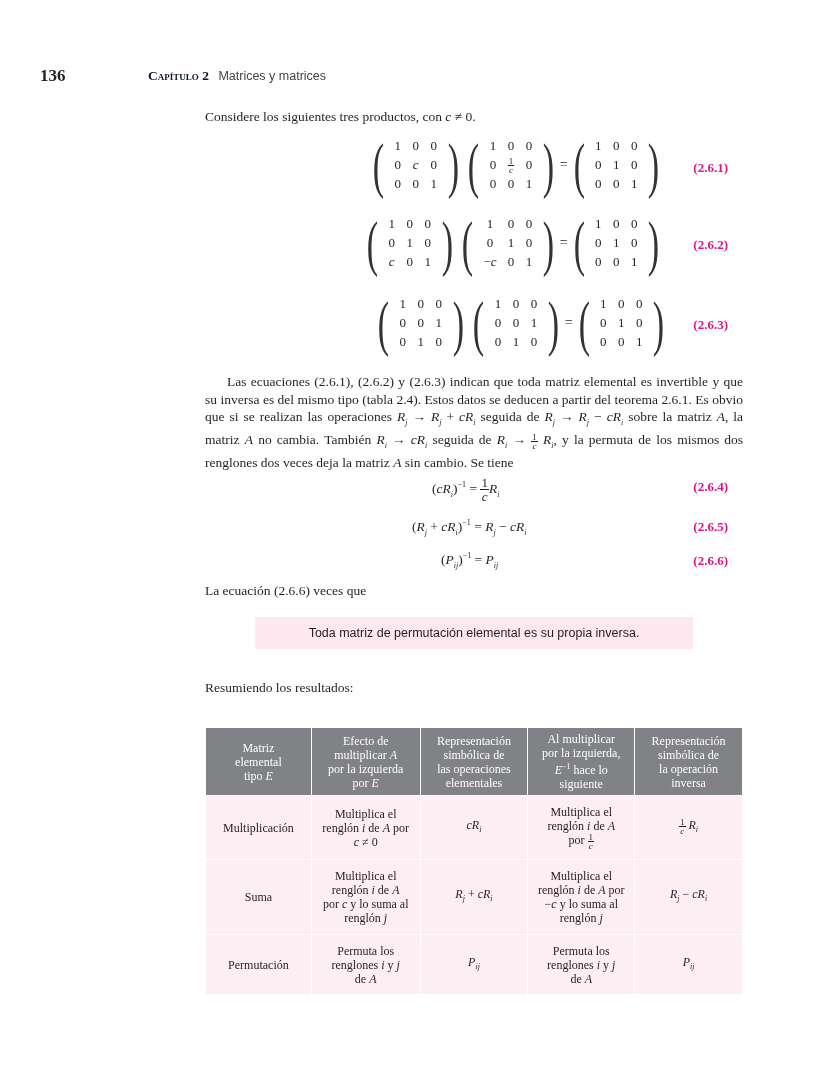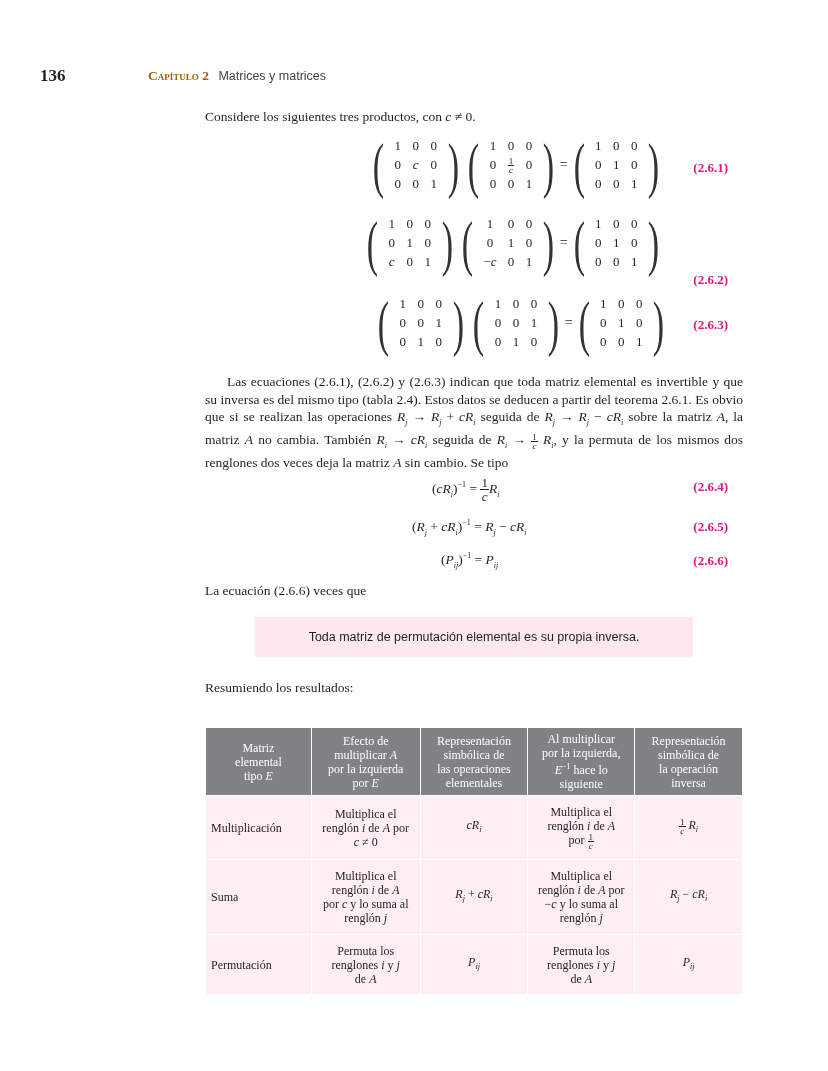--- a/index.html
+++ b/index.html
@@ -1,44 +1,44 @@
 <!DOCTYPE html>
 <html><head>
 <meta charset="utf-8">
 <style>
   html, body { margin: 0; padding: 0; background: #ffffff; }
   body { width: 828px; height: 1071px; position: relative; font-family: "Liberation Serif", serif; color: #231f20; overflow: hidden; }
   .abs { position: absolute; }
   .pagenum { left: 40px; top: 66px; font-size: 17px; font-weight: bold; }
   .chapter { left: 148px; top: 68px; font-size: 12.5px; font-family: "Liberation Sans", sans-serif; color: #444; }
-  .chapter .cap { color: #a16207; font-family: "Liberation Serif", serif; font-weight: bold; font-variant: small-caps; font-size: 13.5px; margin-right: 6px; }
+  .chapter .cap { color: #0f172a; font-family: "Liberation Serif", serif; font-weight: bold; font-variant: small-caps; font-size: 13.5px; margin-right: 6px; }
   .p { font-size: 13.5px; line-height: 17.5px; }
   .intro { left: 205px; top: 108px; }
   .eqnum { color: #e0147f; font-weight: bold; font-size: 13px; right: 100px; }
   .mateq { display: flex; align-items: center; }
   .mat { display: inline-flex; align-items: center; font-size: 13px; }
   .paren { font-size: 62px; line-height: 58px; font-weight: 100; transform: scaleX(0.55); color: #333; }
   .grid { display: grid; grid-template-columns: repeat(3, 18px); grid-auto-rows: 19px; text-align: center; align-items: center; }
   .grid.wide { grid-template-columns: 24px 18px 18px; }
   .eqsign { font-size: 14px; margin: 0 1px; }
   .frac { display: inline-flex; flex-direction: column; align-items: center; font-size: 9px; line-height: 8px; vertical-align: middle; }
   .frac .num { border-bottom: 1px solid #231f20; padding: 0 1px; }
   .para { left: 205px; top: 373px; width: 538px; text-align: justify; }
   .para .ind { display: inline-block; width: 22px; }
   i.v { font-style: italic; }
   sub { font-size: 8px; }
   sup { font-size: 8px; }
   .formula { font-size: 13.5px; }
-  .callout { left: 255px; top: 617px; width: 438px; height: 40px; background: #fde8ef; display: flex; align-items: center; justify-content: center; font-family: "Liberation Sans", sans-serif; font-size: 12.5px; color: #231f20; }
+  .callout { left: 255px; top: 617px; width: 438px; height: 32px; background: #fde8ef; display: flex; align-items: center; justify-content: center; font-family: "Liberation Sans", sans-serif; font-size: 12.5px; color: #231f20; }
   .tcap { left: 205px; top: 732px; font-family: Liberation Sans, sans-serif; font-size: 10px; }
   .tcap .lbl { color: #e0147f; font-weight: bold; margin-right: 4px; }
   table.t24 { position: absolute; left: 205px; top: 727px; width: 538px; border-collapse: collapse; font-size: 12px; line-height: 14px; }
   table.t24 th { background: #808285; color: #ffffff; font-weight: normal; padding: 4px 3px; border: 1px solid #ffffff; text-align: center; vertical-align: middle; height: 58px; }
   table.t24 td { background: #fdeef3; padding: 4px 5px; border: 1px solid #ffffff; text-align: center; vertical-align: middle; }
-  table.t24 td.first { text-align: left; }
+  table.t24 td.first { text-align: center; }
   table.t24 tr.r1 td { height: 55px; }
   table.t24 tr.r2 td { height: 66px; }
   table.t24 tr.r3 td { height: 51px; }
 </style>
 </head>
 <body>
 
 <div class="abs pagenum">136</div>
 <div class="abs chapter">
   <span class="cap">Capítulo 2</span>
@@ -141,21 +141,21 @@
         <span>0</span>
         <span>1</span>
         <span>0</span>
         <span>0</span>
         <span>0</span>
         <span>1</span>
       </div>
       <span class="paren">)</span>
     </span>
 </div>
-<div class="abs eqnum" style="top:237px;margin-top:35px;">(2.6.2)</div>
+<div class="abs eqnum" style="top:237px;">(2.6.2)</div>
 
 <div class="abs mateq" style="left:373px; top:294px;">
   <span class="mat">
       <span class="paren">(</span>
     <div class="grid" id="m2l">
         <span>1</span>
         <span>0</span>
         <span>0</span>
         <span>0</span>
         <span>0</span>
@@ -201,21 +201,21 @@
 <div class="abs eqnum" style="top:317px;">(2.6.3)</div>
 
 <div class="abs p para">
   <span class="ind"></span><span>Las ecuaciones (2.6.1), (2.6.2) y (2.6.3) indican que toda matriz elemental es invertible y</span>
   <span>que su inversa es del mismo tipo (tabla 2.4). Estos datos se deducen a partir del teorema 2.6.1.</span>
   <span>Es obvio que si se realizan las operaciones</span> <i class="v">R<sub>j</sub></i> → <i class="v">R<sub>j</sub></i> + <i class="v">cR<sub>i</sub></i> <span>seguida de</span> <i class="v">R<sub>j</sub></i> → <i class="v">R<sub>j</sub></i> − <i class="v">cR<sub>i</sub></i> <span>sobre la</span>
   <span>matriz</span> <i class="v">A</i><span>, la matriz</span> <i class="v">A</i> <span>no cambia. También</span> <i class="v">R<sub>i</sub></i> → <i class="v">cR<sub>i</sub></i> <span>seguida de</span> <i class="v">R<sub>i</sub></i> → <span class="frac">
       <span class="num">1</span>
       <i class="v">c</i>
     </span> <i class="v">R<sub>i</sub></i><span>, y la permuta de los</span>
-  <span>mismos dos renglones dos veces deja la matriz</span> <i class="v">A</i> <span>sin cambio. Se tipo</span>
+  <span>mismos dos renglones dos veces deja la matriz</span> <i class="v">A</i> <span>sin cambio. Se tiene</span>
 </div>
 
 <div class="abs formula" style="left:432px; top:476px;">
   (<i class="v">cR<sub>i</sub></i>)<sup>−1</sup> = <span class="frac" style="font-size:13px; line-height:13px;">
       <span class="num">1</span>
       <i class="v">c</i>
     </span><i class="v">R<sub>i</sub></i>
 </div>
 <div class="abs eqnum" style="top:479px;">(2.6.4)</div>
 

